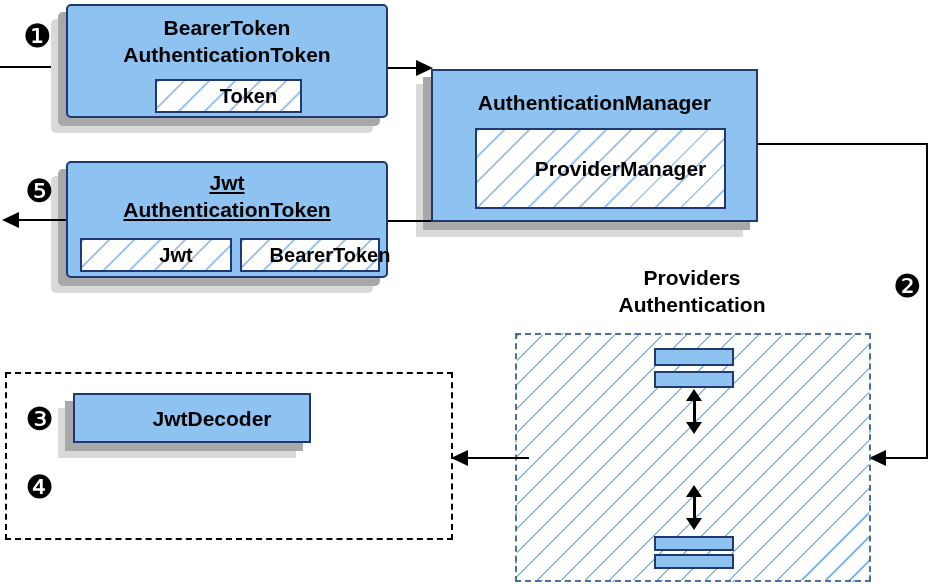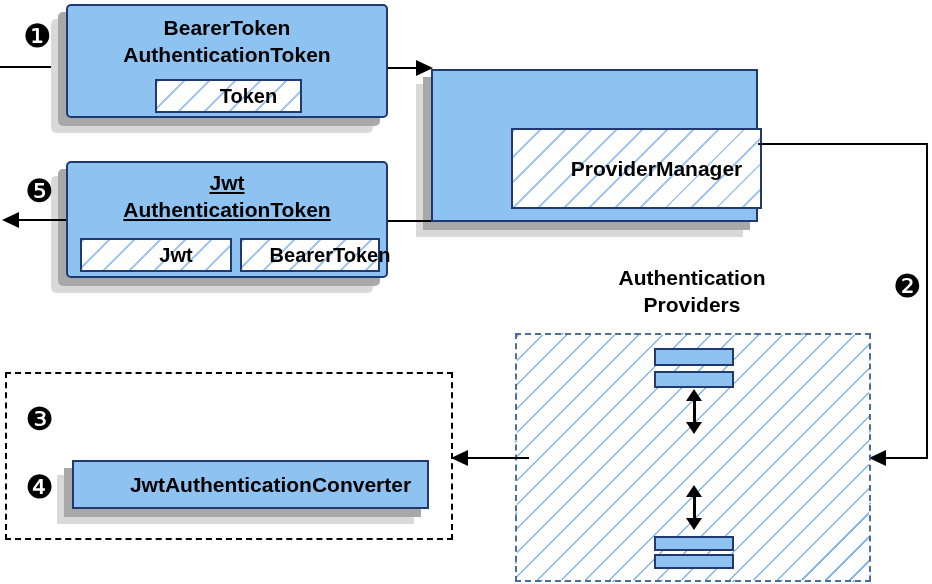--- a/index.html
+++ b/index.html
@@ -122,21 +122,22 @@
     </div>
     <div class="hatch-field center-flex" style="left:87px; top:73px; width:147px; height:34px;">
       <span>Token</span>
     </div>
   </div>
 
   <div class="hline" style="left:388px; top:67px; width:29px;"></div>
   <div class="head-right" style="left:416px; top:60px;"></div>
 
   <div class="node" style="left:431px; top:69px; width:327px; height:153px;">
-    <div class="hatch-field center-flex" style="left:42px; top:57px; width:251px; height:81px; font-size:21px;margin-left:36px;">
+    <div class="node-title" style="padding-top:18px;">AuthenticationManager</div>
+    <div class="hatch-field center-flex" style="left:42px; top:57px; width:251px; height:81px; font-size:21px;">
       <span>ProviderManager</span>
     </div>
   </div>
 
   <div class="hline" style="left:758px; top:143px; width:170px;"></div>
   <div class="vline" style="left:926px; top:143px; height:316px;"></div>
   <div class="hline" style="left:886px; top:457px; width:42px;"></div>
   <div class="head-left" style="left:869px; top:450px;"></div>
   <span class="badge" style="left:893px; top:270px;">❷</span>
 
@@ -153,22 +154,22 @@
     </div>
   </div>
 
   <div class="head-left" style="left:2px; top:212px;"></div>
   <div class="hline" style="left:19px; top:219px; width:47px;"></div>
   <span class="badge" style="left:25px; top:175px;">❺</span>
 
   <div class="hline" style="left:388px; top:220px; width:43px;"></div>
 
   <div class="zone-label" style="left:567px; top:264px; width:250px;">
+    <div>Providers</div>
     <div>Authentication</div>
-    <div>Providers</div>
   </div>
 
   <div class="providers-zone" style="left:515px; top:333px; width:356px; height:249px;"></div>
 
   <div class="mini-rect" style="left:654px; top:348px; height:18px;"></div>
   <div class="mini-rect" style="left:654px; top:371px; height:17px;"></div>
 
   <div class="vdarrow" style="left:686px; top:389px; height:45px;">
     <div class="tip-up"></div>
     <div class="shaft"></div>
@@ -184,19 +185,19 @@
 
   <div class="mini-rect" style="left:654px; top:536px; height:15px;"></div>
   <div class="mini-rect" style="left:654px; top:554px; height:15px;"></div>
 
   <div class="hline" style="left:468px; top:457px; width:61px;"></div>
   <div class="head-left" style="left:451px; top:450px;"></div>
 
   <div class="helpers-zone" style="left:5px; top:372px; width:448px; height:168px;"></div>
 
   <span class="badge" style="left:25px; top:403px;">❸</span>
+  <div class="node center-flex" style="left:73px; top:393px; width:238px; height:50px;">
+    <span class="node-title">JwtDecoder</span>
+  </div>
 
   <span class="badge" style="left:25px; top:471px;">❹</span>
-  <div class="node center-flex" style="left:72px; top:460px; width:357px; height:49px;">
-    <span class="node-title">JwtAuthenticationConverter</span>
-  </div>
 
 </div>
 
 </body></html>

